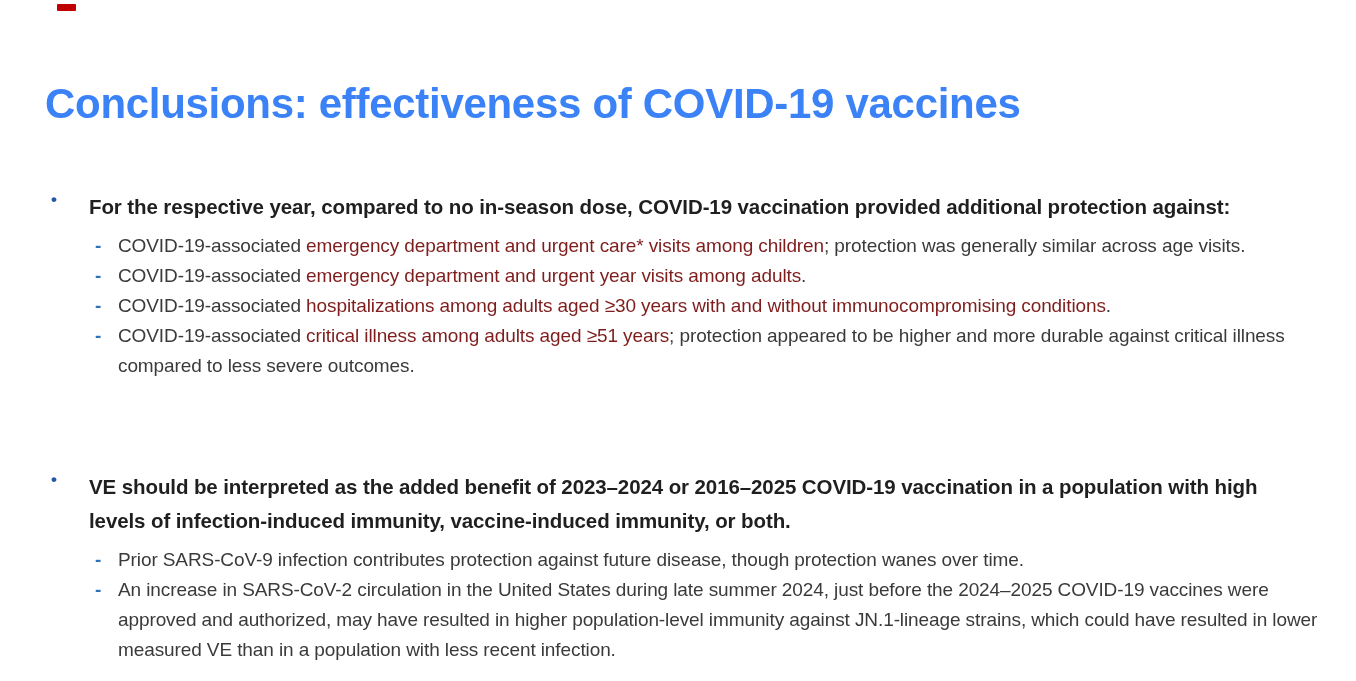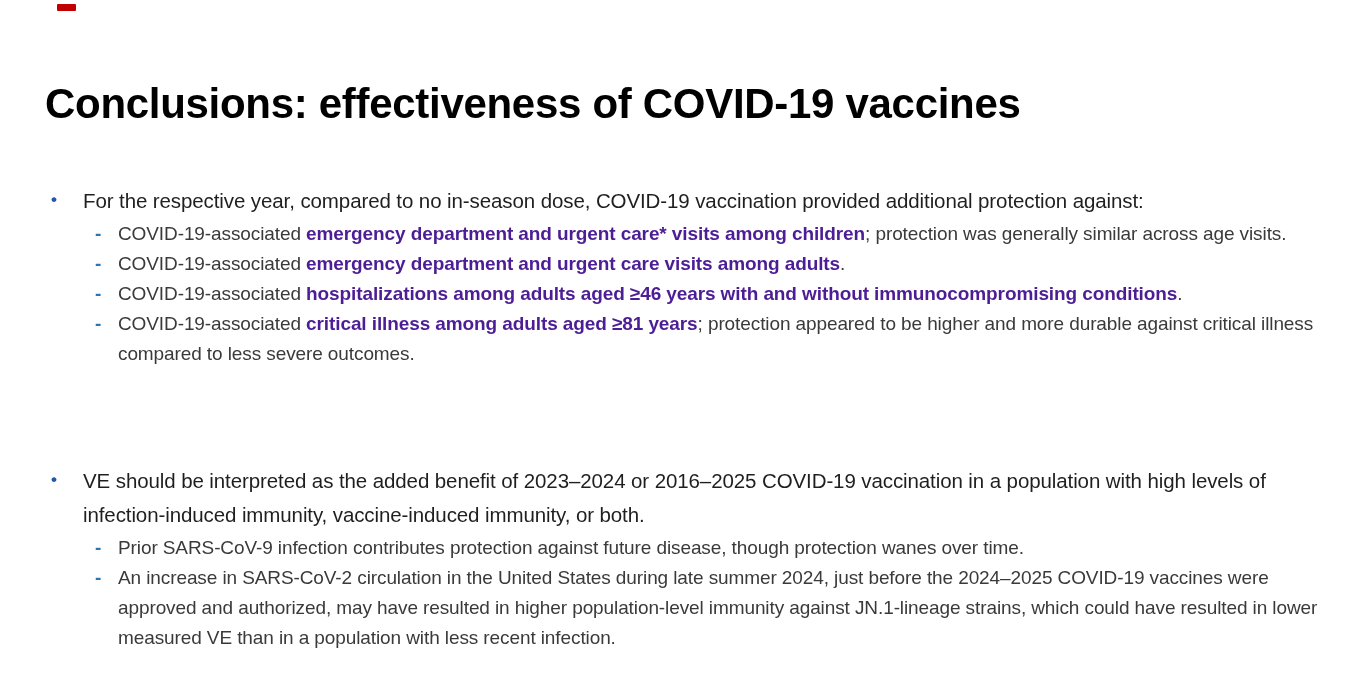--- a/index.html
+++ b/index.html
@@ -9,48 +9,48 @@
     background:#ffffff;
     font-family:"Liberation Sans", sans-serif;
     overflow:hidden;
   }
   .red-mark{
     position:absolute;left:57px;top:4px;width:19px;height:7px;
     background:#c00000;border-radius:1px;
   }
   .slide-title{
     position:absolute;left:45px;top:52px;
-    font-size:42px;font-weight:700;color:#000000;
+    font-size:42px;font-weight:700;color:#3b82f6;
     letter-spacing:-0.3px;white-space:nowrap;
   }
   .section{position:absolute;left:45px;}
   .section-1{top:183px;}
   .section-2{top:463px;}
   .l1{display:flex;align-items:flex-start;}
   .dot{
     flex:0 0 37px;padding-left:6px;box-sizing:border-box;
     color:#2457a8;font-size:17px;line-height:34px;font-weight:700;
   }
   .l1-text{
-    margin:1px;width:1200px;
-    font-size:20.5px;font-weight:400;color:#1f1f1f;line-height:34px;
+    margin:7px;width:1200px;
+    font-size:20.5px;font-weight:700;color:#1f1f1f;line-height:34px;
     letter-spacing:-0.1px;
   }
   .sub-list{list-style:none;margin:0;padding:0 0 0 50px;}
   .sub{display:flex;align-items:flex-start;}
   .dash{
     flex:0 0 23px;
     color:#2e74b5;font-weight:700;font-size:19px;line-height:30px;
   }
   .sub-text{
     margin:0;width:1200px;
     font-size:19px;font-weight:400;color:#3a3a3a;line-height:30px;
     letter-spacing:-0.1px;
   }
-  .sub-text .b{font-weight:700;color:#4c1d95;}
+  .sub-text .b{font-weight:400;color:#7f1d1d;}
 </style>
 </head>
 <body>
 
 <div class="slide">
 
   <div class="red-mark"></div>
 
   <h1 class="slide-title">Conclusions: effectiveness of COVID-19 vaccines</h1>
 
@@ -59,29 +59,29 @@
       <span class="dot">•</span>
       <p class="l1-text">For the respective year, compared to no in-season dose, COVID-19 vaccination provided additional protection against:</p>
     </div>
     <ul class="sub-list">
       <li class="sub">
         <span class="dash">-</span>
         <p class="sub-text"><span>COVID-19-associated </span><span class="b">emergency department and urgent care* visits among children</span><span>; protection was generally similar across age visits.</span></p>
       </li>
       <li class="sub">
         <span class="dash">-</span>
-        <p class="sub-text"><span>COVID-19-associated </span><span class="b">emergency department and urgent care visits among adults</span><span>.</span></p>
+        <p class="sub-text"><span>COVID-19-associated </span><span class="b">emergency department and urgent year visits among adults</span><span>.</span></p>
       </li>
       <li class="sub">
         <span class="dash">-</span>
-        <p class="sub-text"><span>COVID-19-associated </span><span class="b">hospitalizations among adults aged ≥46 years with and without immunocompromising conditions</span><span>.</span></p>
+        <p class="sub-text"><span>COVID-19-associated </span><span class="b">hospitalizations among adults aged ≥30 years with and without immunocompromising conditions</span><span>.</span></p>
       </li>
       <li class="sub">
         <span class="dash">-</span>
-        <p class="sub-text"><span>COVID-19-associated </span><span class="b">critical illness among adults aged ≥81 years</span><span>; protection appeared to be higher and more durable against critical illness compared to less severe outcomes.</span></p>
+        <p class="sub-text"><span>COVID-19-associated </span><span class="b">critical illness among adults aged ≥51 years</span><span>; protection appeared to be higher and more durable against critical illness compared to less severe outcomes.</span></p>
       </li>
     </ul>
   </div>
 
   <div class="section section-2">
     <div class="l1">
       <span class="dot">•</span>
       <p class="l1-text">VE should be interpreted as the added benefit of 2023–2024 or 2016–2025 COVID-19 vaccination in a population with high levels of infection-induced immunity, vaccine-induced immunity, or both.</p>
     </div>
     <ul class="sub-list">

